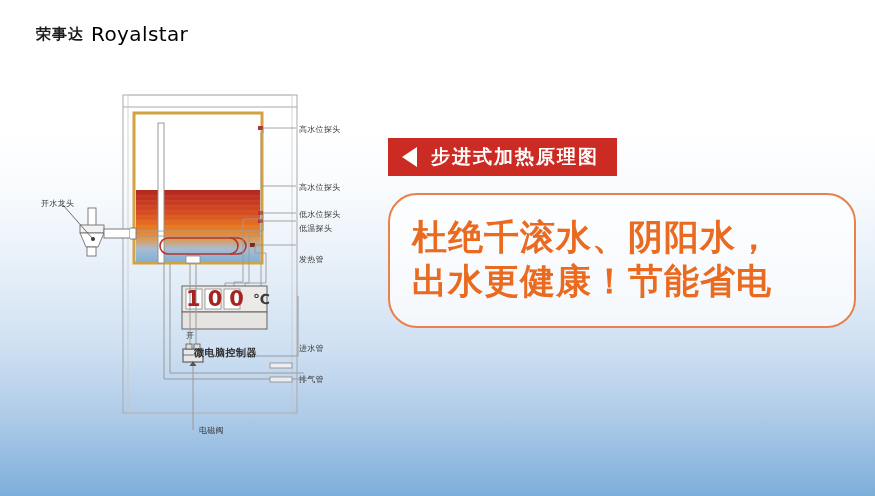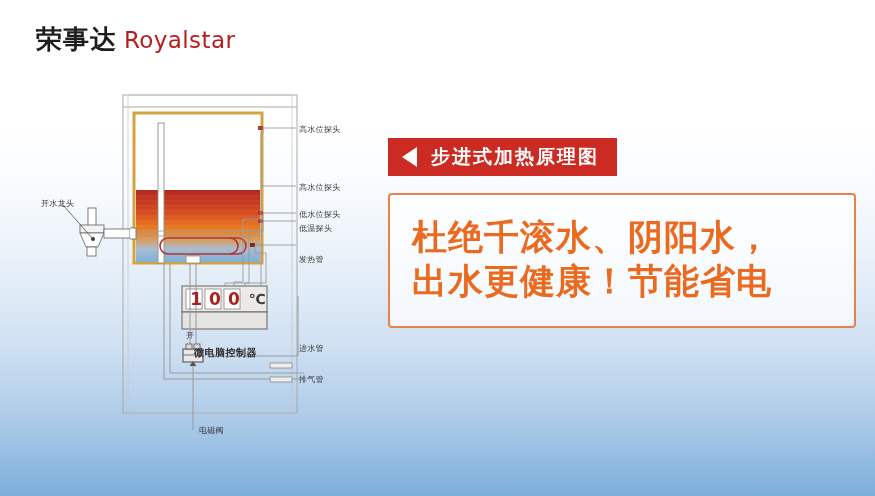--- a/index.html
+++ b/index.html
@@ -12,25 +12,25 @@
       #ffffff 0%, #ffffff 26%, #f7fafd 40%,
       #e4eef8 56%, #cfe0f2 70%, #aecbe8 84%, #7caedb 100%);
   }
 
   
   #logo {
     position: absolute; left: 36px; top: 22px;
     display: flex; align-items: center; gap: 7px;
   }
   #logo .cn {
-    font-size: 26px; font-weight: bold; color: #1d1d1d;
+    font-size: 15px; font-weight: bold; color: #1d1d1d;
     letter-spacing: 1px; font-family: "DejaVu Sans", sans-serif;
   }
   #logo .en {
-    font-size: 23px; font-weight: 500; color: #b91c1c;
+    font-size: 20px; font-weight: 500; color: #000000;
     letter-spacing: 0.4px; font-family: "DejaVu Sans", sans-serif;
   }
 
   
   #right-panel { position: absolute; left: 388px; top: 138px; width: 470px; }
 
   #banner {
     display: inline-flex; align-items: center; gap: 14px;
     background: #cc2b23; border-radius: 0;
     padding: 6px 18px 6px 14px;
@@ -41,21 +41,21 @@
     border-bottom: 10px solid transparent;
     border-right: 15px solid #ffffff;
   }
   #banner .btxt {
     color: #ffffff; font-size: 19px; font-weight: bold;
     letter-spacing: 2px; font-family: "DejaVu Sans", sans-serif;
   }
 
   #slogan-box {
     margin-top: 17px; width: 468px;
-    border: 2px solid #e8824a; border-radius: 4px;
+    border: 2px solid #e8824a; border-radius: 29px;
     background: rgba(255,255,255,0.72);
     padding: 20px 22px 22px 22px;
   }
   #slogan-box .line {
     color: #ea6a20; font-size: 35px; font-weight: bold;
     letter-spacing: 1px; line-height: 1.27;
     font-family: "DejaVu Sans", sans-serif;
     white-space: nowrap;
   }
 
@@ -199,21 +199,21 @@
   <div class="lbl" style="left:299px; top:209px;">低水位探头</div>
   <div class="lbl" style="left:299px; top:223px;">低温探头</div>
   <div class="lbl" style="left:299px; top:254px;">发热管</div>
   <div class="lbl" style="left:299px; top:343px;">进水管</div>
   <div class="lbl" style="left:299px; top:374px;">排气管</div>
   <div class="lbl" style="left:186px; top:330px;">开</div>
   <div class="lbl" style="left:199px; top:425px;">电磁阀</div>
 
   
   <div style="position:absolute; left:183px; top:285px; width:85px; height:27px; display:flex; align-items:center; justify-content:center; gap:2px;">
-    <span style="font-size:17px; font-weight:bold; color:#a52422; letter-spacing:7px; font-family:'DejaVu Sans',sans-serif; padding-left:5px;">100</span>
+    <span style="font-size:21px; font-weight:bold; color:#a52422; letter-spacing:7px; font-family:'DejaVu Sans',sans-serif; padding-left:5px;">100</span>
     <span style="font-size:14px; font-weight:bold; color:#3a3a3a; font-family:'DejaVu Sans',sans-serif;">℃</span>
   </div>
   <div style="position:absolute; left:183px; top:313px; width:85px; height:16px; display:flex; align-items:center; justify-content:center; font-size:10px; font-weight:bold; color:#2f2f2f; font-family:'DejaVu Sans',sans-serif; letter-spacing:0.5px;margin-top:32px;">微电脑控制器</div>
 </div>
 
 <div id="right-panel">
   <div id="banner">
     <span class="tri"></span>
     <span class="btxt">步进式加热原理图</span>
   </div>

